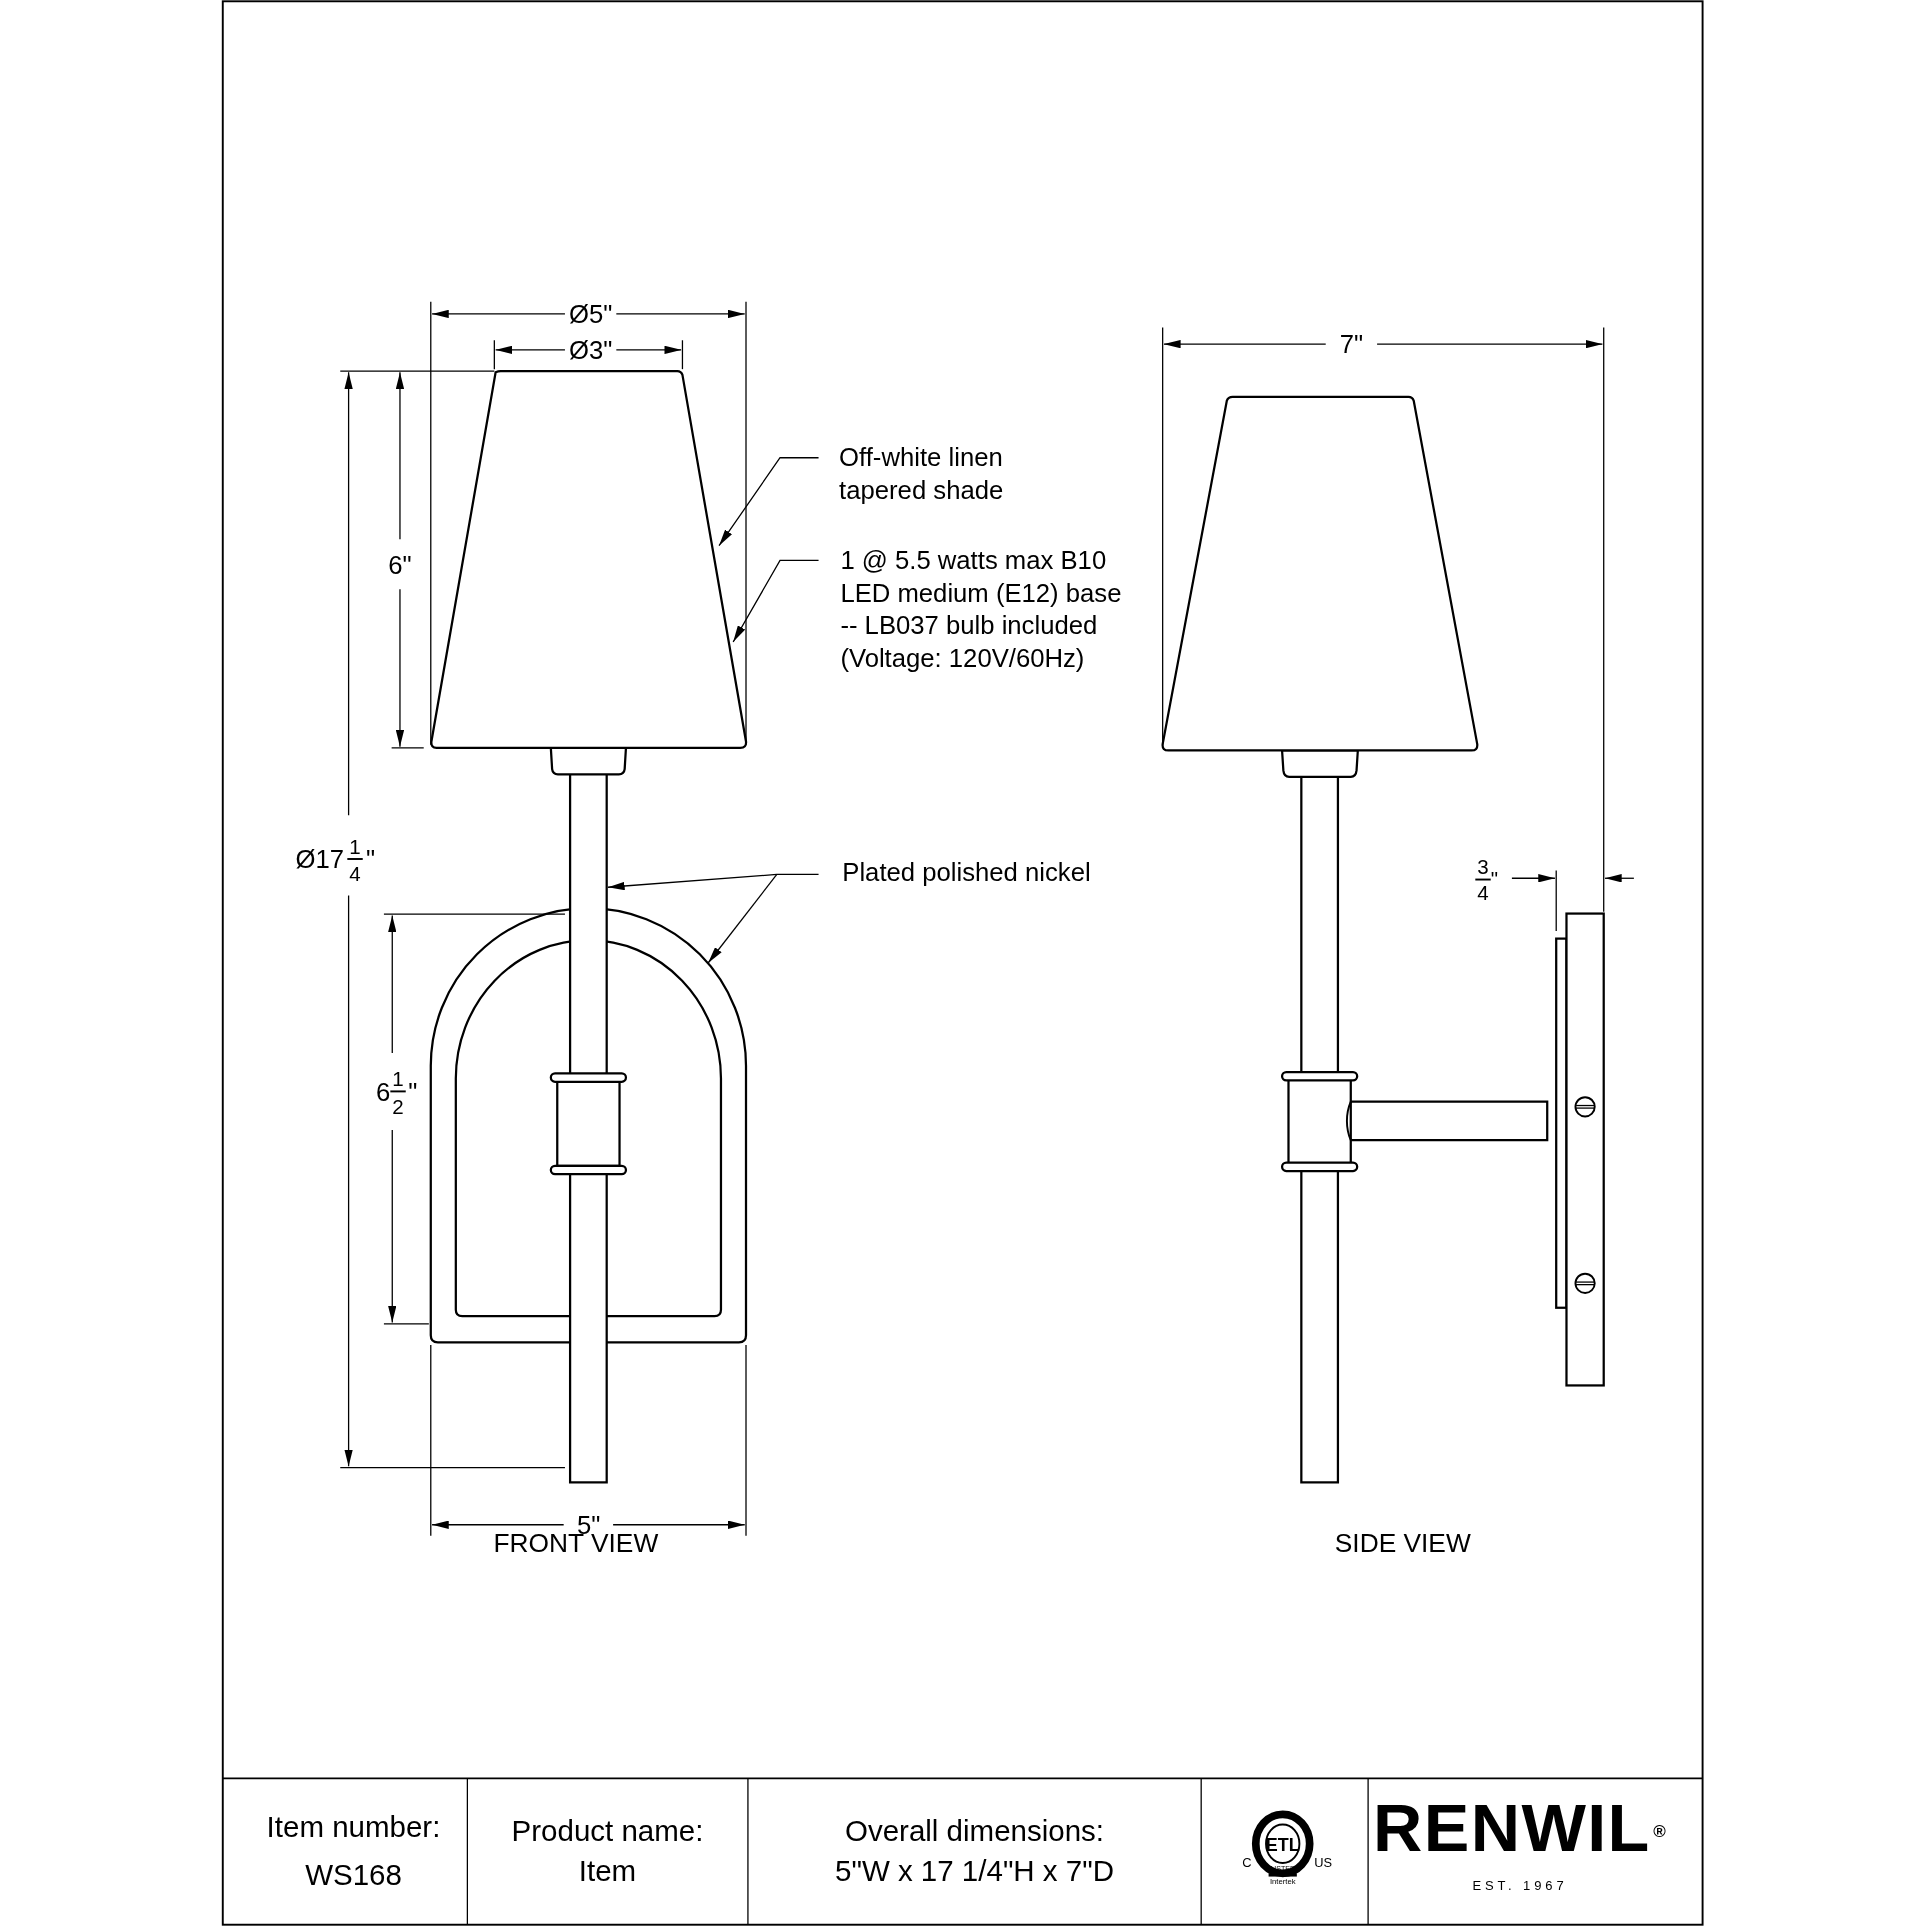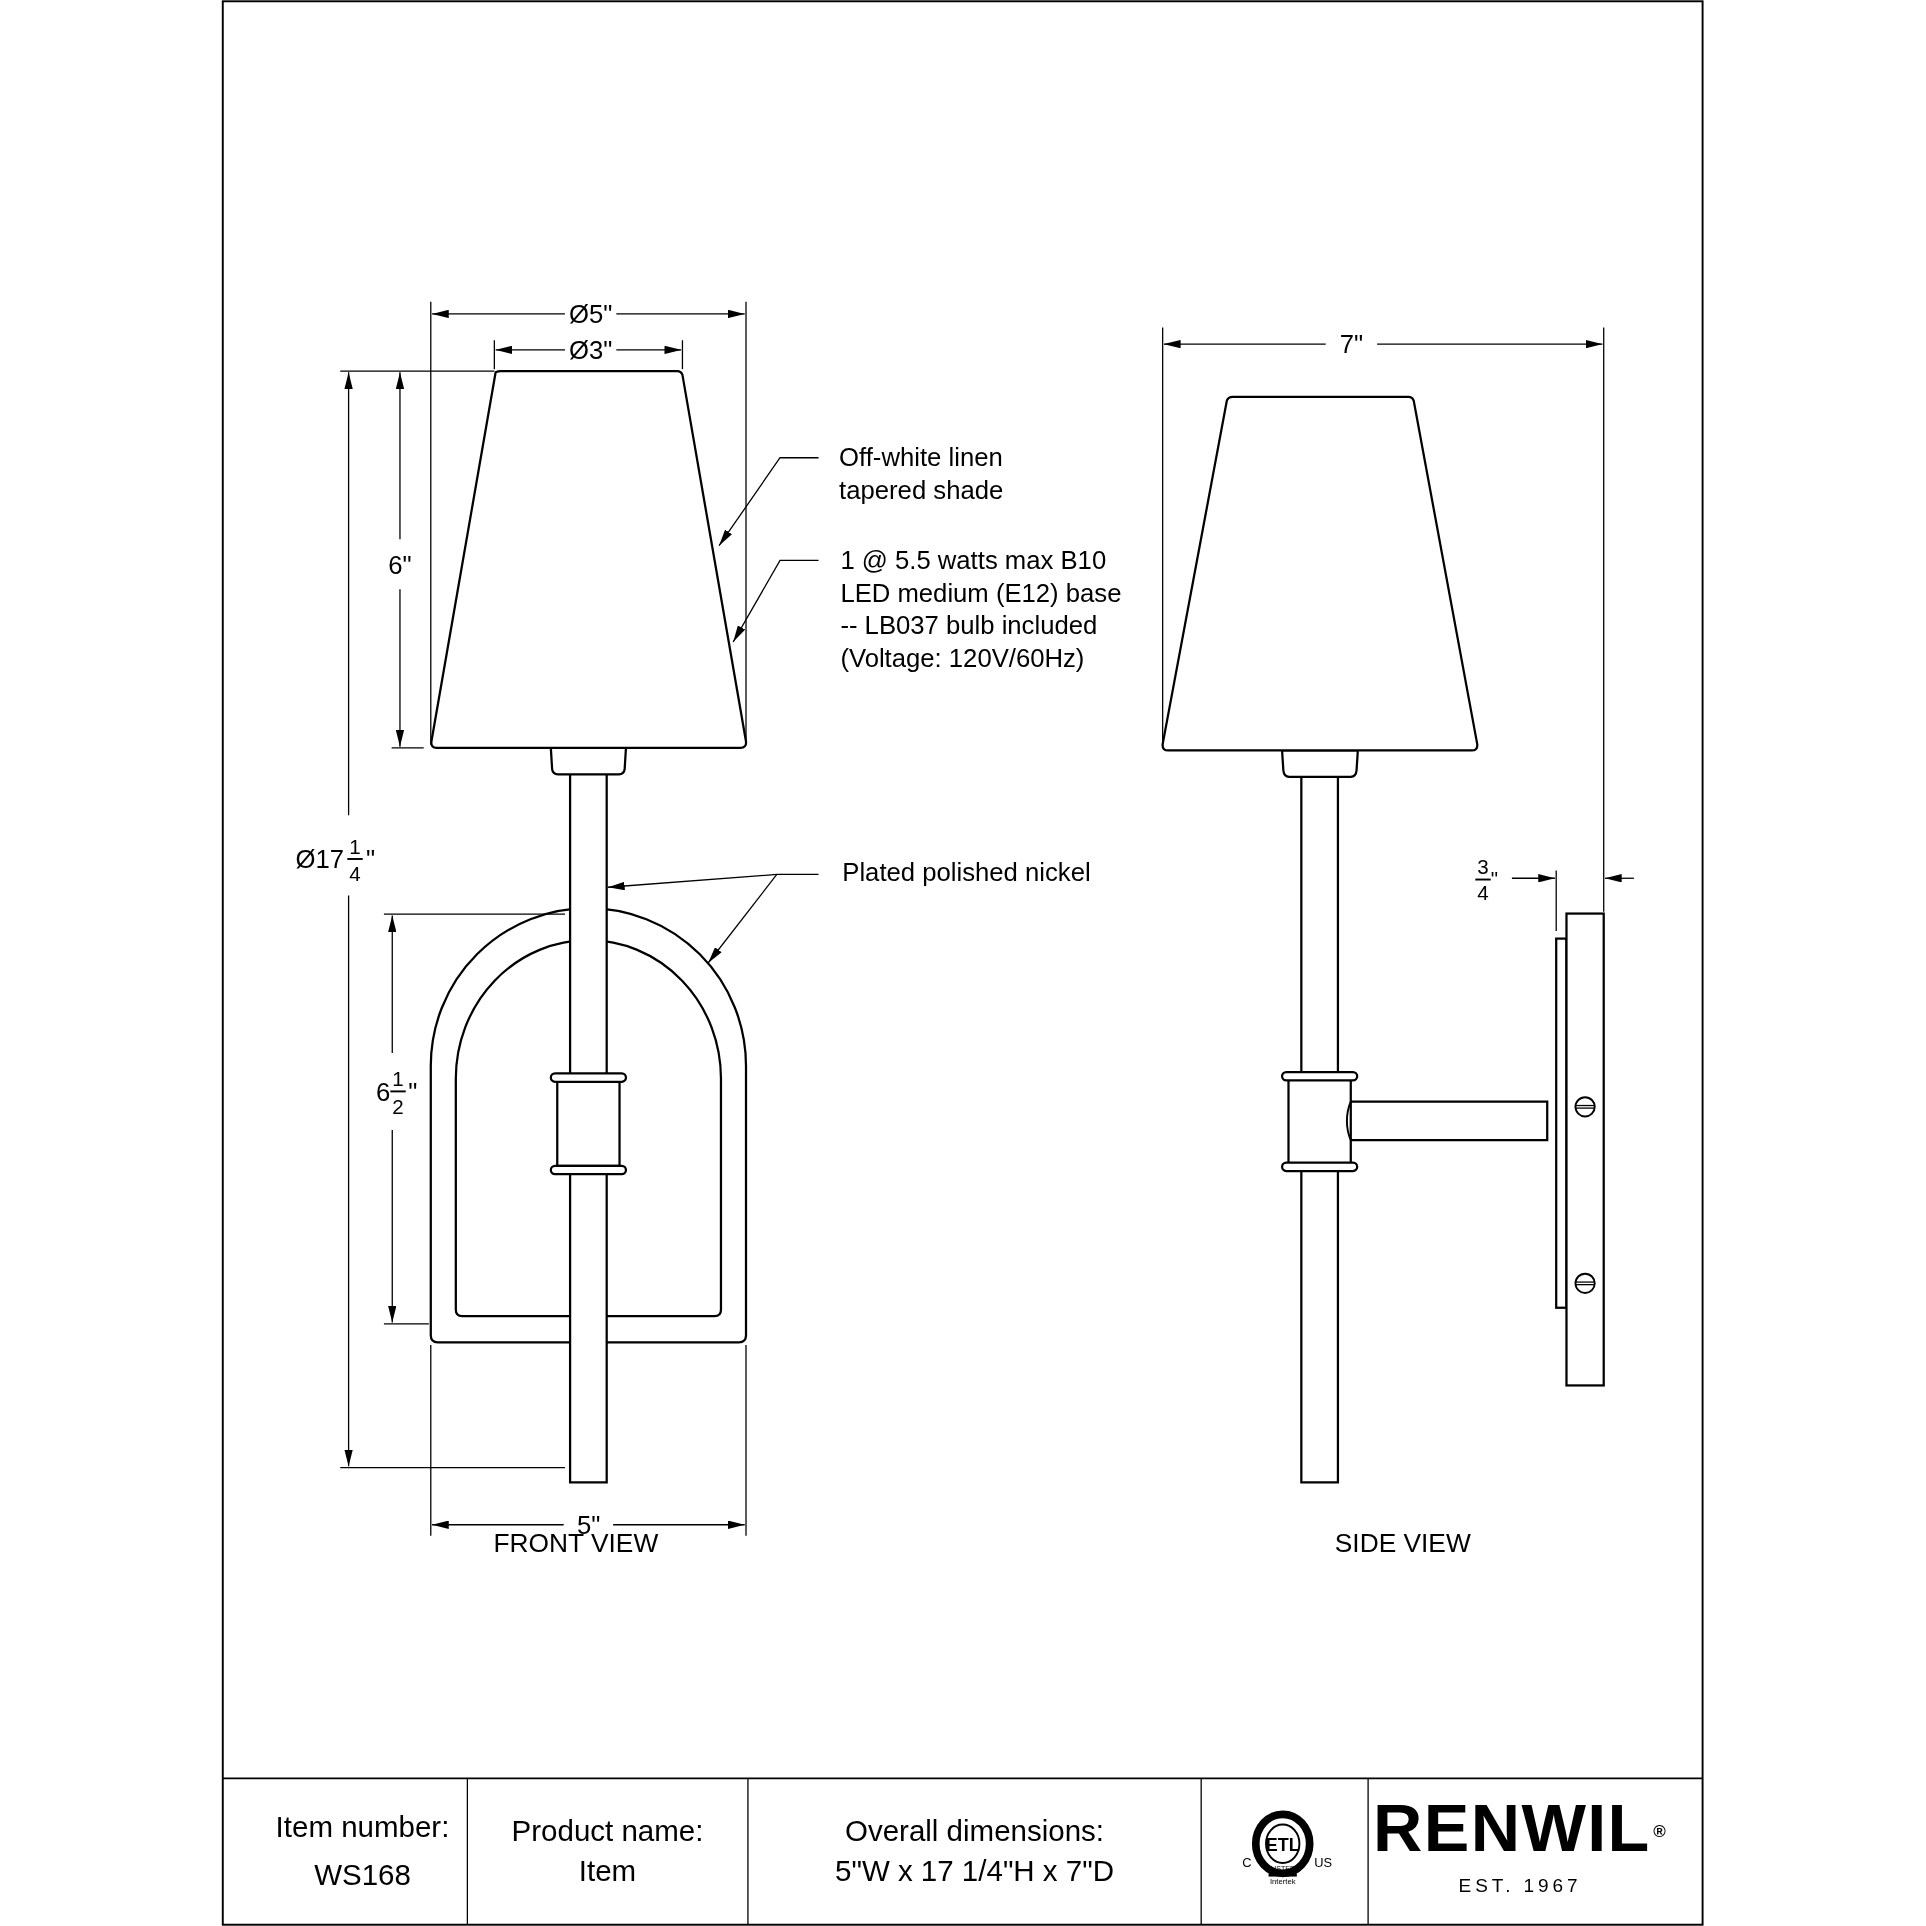--- a/index.html
+++ b/index.html
@@ -4,21 +4,21 @@
 <style>
   html, body { margin: 0; padding: 0; background: #ffffff; }
   body { width: 1926px; height: 1926px; position: relative; overflow: hidden; font-family: "Liberation Sans", sans-serif; color: #000; }
   svg { position: absolute; left: 0; top: 0; }
   .txt { font-family: "Liberation Sans", sans-serif; fill: #000; }
   .ln { stroke: #000; stroke-width: 3; fill: none; }
   .thin { stroke: #000; stroke-width: 2; fill: none; }
   .shape { stroke: #000; stroke-width: 3.5; fill: #fff; }
   .tb-cell { position: absolute; top: 1778px; height: 146px; display: flex; flex-direction: column; align-items: center; justify-content: center; text-align: center; font-size: 29.5px; line-height: 40px; }
   .logo-word { font-family: "Liberation Sans", sans-serif; font-weight: 900; font-size: 67px; letter-spacing: 1.3px; line-height: 64px; transform: scaleX(1.02); }
-  .logo-est { font-family: "Liberation Sans", sans-serif; font-size: 19px; letter-spacing: 3.9px; margin-top: 6.4px; }
+  .logo-est { font-family: "Liberation Sans", sans-serif; font-size: 13px; letter-spacing: 3.9px; margin-top: 6.4px; }
   .reg { font-size: 16.7px; vertical-align: top; font-weight: 700; position: relative; top: 3.9px; margin-left: 2.6px; }
 </style>
 </head>
 <body>
 
 <svg width="1926" height="1926" viewBox="0 0 3000 3000">
   <defs>
     <marker id="arr" viewBox="0 0 20 10" refX="20" refY="5" markerWidth="26" markerHeight="13" markerUnits="userSpaceOnUse" orient="auto-start-reverse">
       <path d="M0,0 L20,5 L0,10 Z" fill="#000"></path>
     </marker>
@@ -167,21 +167,21 @@
     <ellipse cx="1998" cy="2872" rx="26" ry="30" fill="none" stroke="#000" stroke-width="3"></ellipse>
     <text x="1998" y="2883" font-size="28" font-weight="700" text-anchor="middle" class="txt">ETL</text>
     <text x="1942" y="2908" font-size="20" text-anchor="middle" class="txt">C</text>
     <text x="2061" y="2908" font-size="20" text-anchor="middle" class="txt">US</text>
     <text x="1998" y="2914" font-size="11" text-anchor="middle" class="txt">LISTED</text>
     <rect x="1976" y="2918" width="44" height="5" fill="#000"></rect>
     <text x="1998" y="2935" font-size="12" text-anchor="middle" class="txt">Intertek</text>
   </g>
 </svg>
 
-<div class="tb-cell" style="left:223px;width:279px;gap:8px;">
+<div class="tb-cell" style="left:214px;width:279px;gap:8px;">
   <div>Item number:</div>
   <div>WS168</div>
 </div>
 <div class="tb-cell" style="left:467px;width:281px;">
   <div>Product name:</div>
   <div>Item</div>
 </div>
 <div class="tb-cell" style="left:748px;width:453px;">
   <div>Overall dimensions:</div>
   <div>5"W x 17 1/4"H x 7"D</div>

